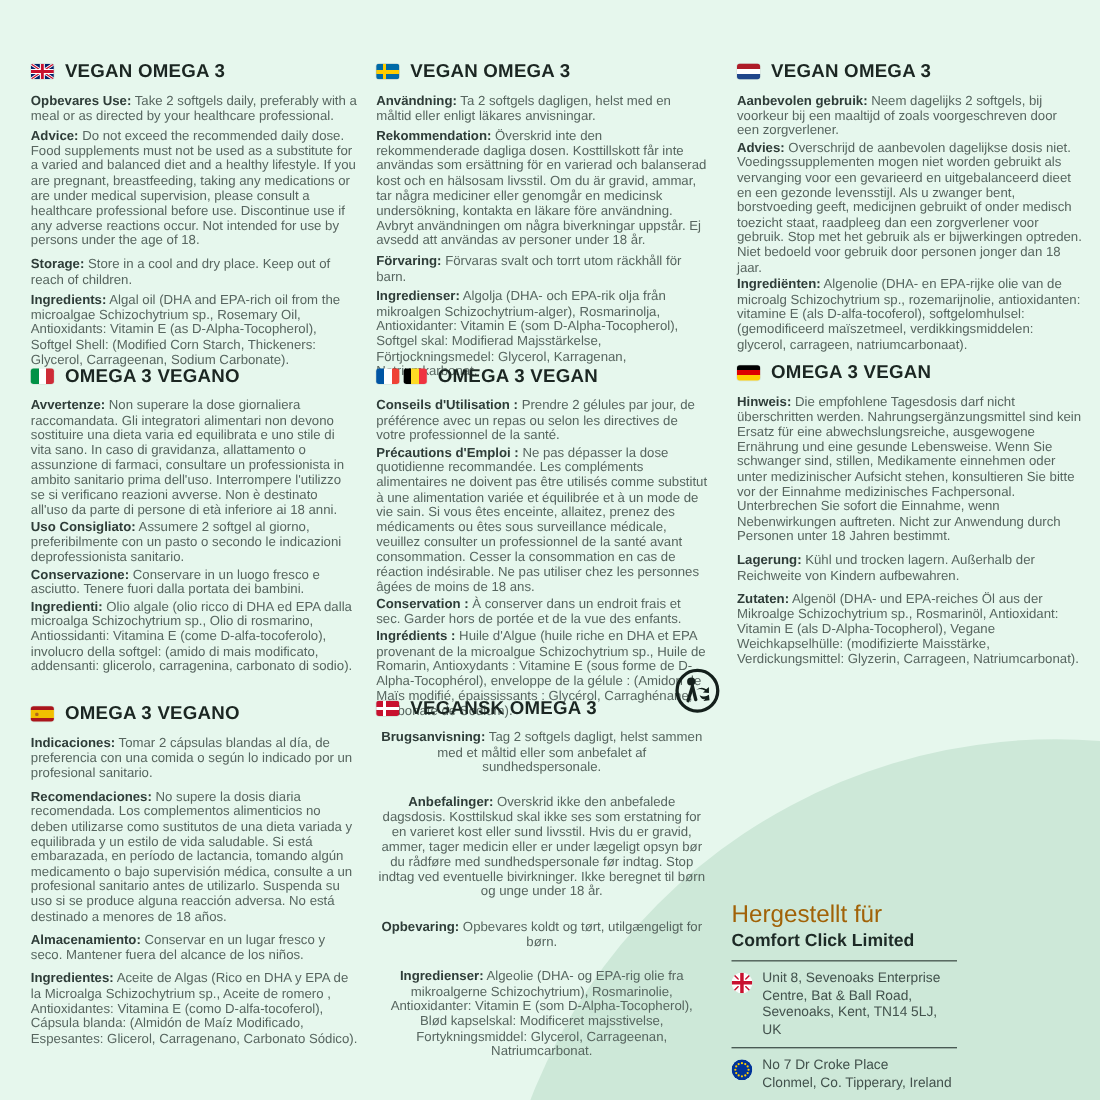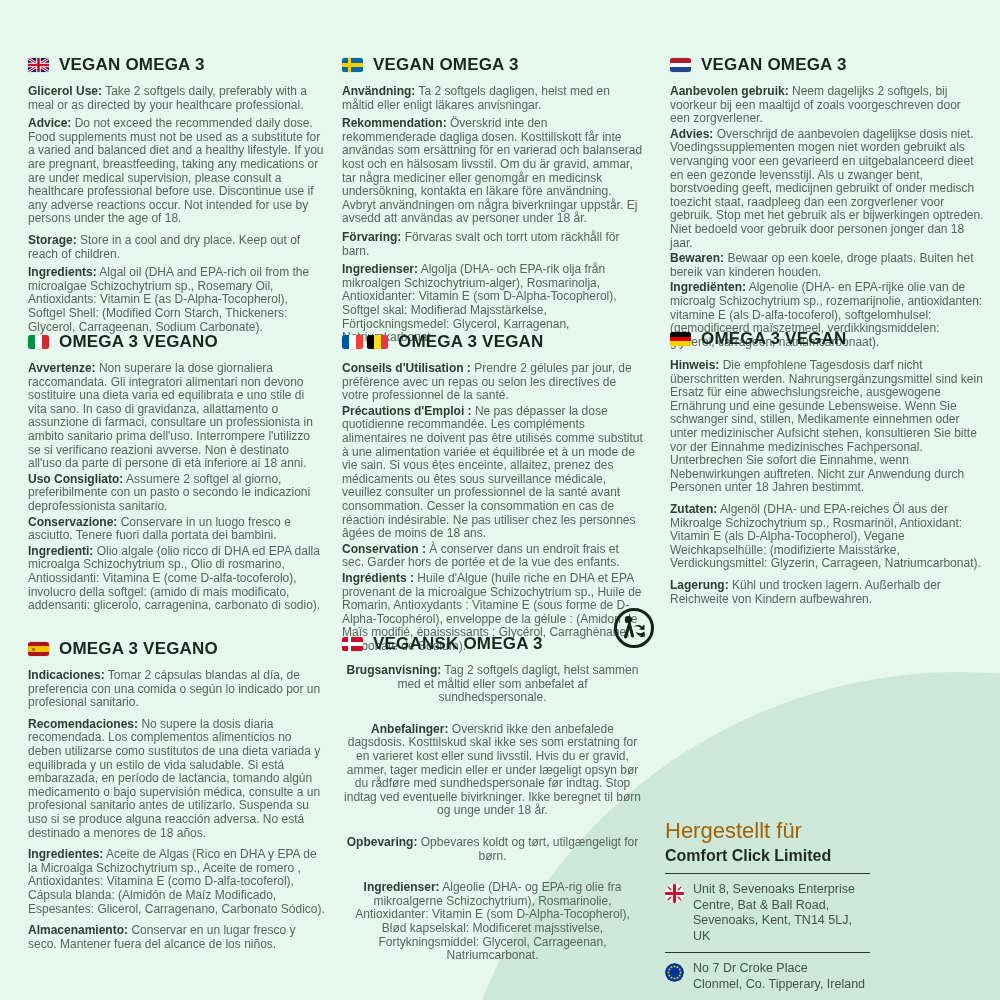--- a/index.html
+++ b/index.html
@@ -63,21 +63,21 @@
           <svg viewBox="0 0 60 40" preserveAspectRatio="none">
               <rect width="60" height="40" fill="#012169"></rect>
               <path d="M0,0 60,40 M60,0 0,40" stroke="#fff" stroke-width="8"></path>
               <path d="M0,0 60,40 M60,0 0,40" stroke="#C8102E" stroke-width="3.4"></path>
               <path d="M30,0 V40 M0,20 H60" stroke="#fff" stroke-width="13"></path>
               <path d="M30,0 V40 M0,20 H60" stroke="#C8102E" stroke-width="7.5"></path>
             </svg>
         </span>
         <h2 class="sec-title">VEGAN OMEGA 3</h2>
       </div>
-      <p class="para"><span class="lbl">Glicerol Use:</span> <span class="txt">Take 2 softgels daily, preferably with a meal or as directed by your healthcare professional.</span></p>
+      <p class="para"><span class="lbl">Opbevares Use:</span> <span class="txt">Take 2 softgels daily, preferably with a meal or as directed by your healthcare professional.</span></p>
       <p class="para"><span class="lbl">Advice:</span> <span class="txt">Do not exceed the recommended daily dose. Food supplements must not be used as a substitute for a varied and balanced diet and a healthy lifestyle. If you are pregnant, breastfeeding, taking any medications or are under medical supervision, please consult a healthcare professional before use. Discontinue use if any adverse reactions occur. Not intended for use by persons under the age of 18.</span></p>
       <p class="para" style="margin-top:8px"><span class="lbl">Storage:</span> <span class="txt">Store in a cool and dry place. Keep out of reach of children.</span></p>
       <p class="para"><span class="lbl">Ingredients:</span> <span class="txt">Algal oil (DHA and EPA-rich oil from the microalgae Schizochytrium sp., Rosemary Oil, Antioxidants: Vitamin E (as D-Alpha-Tocopherol), Softgel Shell: (Modified Corn Starch, Thickeners: Glycerol, Carrageenan, Sodium Carbonate).</span></p>
     </div>
 
     <div class="sec it" style="top:332px">
       <div class="sec-head">
         <span class="flag it"></span>
         <h2 class="sec-title">OMEGA 3 VEGANO</h2>
       </div>
@@ -87,22 +87,22 @@
       <p class="para"><span class="lbl">Ingredienti:</span> <span class="txt">Olio algale (olio ricco di DHA ed EPA dalla microalga Schizochytrium sp., Olio di rosmarino, Antiossidanti: Vitamina E (come D-alfa-tocoferolo), involucro della softgel: (amido di mais modificato, addensanti: glicerolo, carragenina, carbonato di sodio).</span></p>
     </div>
 
     <div class="sec es" style="top:639px">
       <div class="sec-head">
         <span class="flag es"></span>
         <h2 class="sec-title">OMEGA 3 VEGANO</h2>
       </div>
       <p class="para"><span class="lbl">Indicaciones:</span> <span class="txt">Tomar 2 cápsulas blandas al día, de preferencia con una comida o según lo indicado por un profesional sanitario.</span></p>
       <p class="para"><span class="lbl">Recomendaciones:</span> <span class="txt">No supere la dosis diaria recomendada. Los complementos alimenticios no deben utilizarse como sustitutos de una dieta variada y equilibrada y un estilo de vida saludable. Si está embarazada, en período de lactancia, tomando algún medicamento o bajo supervisión médica, consulte a un profesional sanitario antes de utilizarlo. Suspenda su uso si se produce alguna reacción adversa. No está destinado a menores de 18 años.</span></p>
+      <p class="para"><span class="lbl">Almacenamiento:</span> <span class="txt">Conservar en un lugar fresco y seco. Mantener fuera del alcance de los niños.</span></p>
       <p class="para"><span class="lbl">Ingredientes:</span> <span class="txt">Aceite de Algas (Rico en DHA y EPA de la Microalga Schizochytrium sp., Aceite de romero , Antioxidantes: Vitamina E (como D-alfa-tocoferol), Cápsula blanda: (Almidón de Maíz Modificado, Espesantes: Glicerol, Carragenano, Carbonato Sódico).</span></p>
-      <p class="para"><span class="lbl">Almacenamiento:</span> <span class="txt">Conservar en un lugar fresco y seco. Mantener fuera del alcance de los niños.</span></p>
     </div>
   </div>
 
   <div class="col" id="col2">
 
     <div class="sec se" style="top:55px">
       <div class="sec-head">
         <span class="flag se"></span>
         <h2 class="sec-title">VEGAN OMEGA 3</h2>
       </div>
@@ -140,32 +140,31 @@
 
   <div class="col" id="col3">
 
     <div class="sec nl" style="top:55px">
       <div class="sec-head">
         <span class="flag nl"></span>
         <h2 class="sec-title">VEGAN OMEGA 3</h2>
       </div>
       <p class="para"><span class="lbl">Aanbevolen gebruik:</span> <span class="txt">Neem dagelijks 2 softgels, bij voorkeur bij een maaltijd of zoals voorgeschreven door een zorgverlener.</span></p>
       <p class="para"><span class="lbl">Advies:</span> <span class="txt">Overschrijd de aanbevolen dagelijkse dosis niet. Voedingssupplementen mogen niet worden gebruikt als vervanging voor een gevarieerd en uitgebalanceerd dieet en een gezonde levensstijl. Als u zwanger bent, borstvoeding geeft, medicijnen gebruikt of onder medisch toezicht staat, raadpleeg dan een zorgverlener voor gebruik. Stop met het gebruik als er bijwerkingen optreden. Niet bedoeld voor gebruik door personen jonger dan 18 jaar.</span></p>
-      <p class="para"><span class="lbl">Bewaren:</span> <span class="txt">Bewaar op een koele, droge plaats. Buiten het bereik van kinderen houden.</span></p>
       <p class="para"><span class="lbl">Ingrediënten:</span> <span class="txt">Algenolie (DHA- en EPA-rijke olie van de microalg Schizochytrium sp., rozemarijnolie, antioxidanten: vitamine E (als D-alfa-tocoferol), softgelomhulsel: (gemodificeerd maïszetmeel, verdikkingsmiddelen: glycerol, carrageen, natriumcarbonaat).</span></p>
     </div>
 
     <div class="sec de" style="top:329px">
       <div class="sec-head">
         <span class="flag de"></span>
         <h2 class="sec-title">OMEGA 3 VEGAN</h2>
       </div>
       <p class="para"><span class="lbl">Hinweis:</span> <span class="txt">Die empfohlene Tagesdosis darf nicht überschritten werden. Nahrungsergänzungsmittel sind kein Ersatz für eine abwechslungsreiche, ausgewogene Ernährung und eine gesunde Lebensweise. Wenn Sie schwanger sind, stillen, Medikamente einnehmen oder unter medizinischer Aufsicht stehen, konsultieren Sie bitte vor der Einnahme medizinisches Fachpersonal. Unterbrechen Sie sofort die Einnahme, wenn Nebenwirkungen auftreten. Nicht zur Anwendung durch Personen unter 18 Jahren bestimmt.</span></p>
+      <p class="para"><span class="lbl">Lagerung:</span> <span class="txt">Kühl und trocken lagern. Außerhalb der Reichweite von Kindern aufbewahren.</span></p>
       <p class="para"><span class="lbl">Zutaten:</span> <span class="txt">Algenöl (DHA- und EPA-reiches Öl aus der Mikroalge Schizochytrium sp., Rosmarinöl, Antioxidant: Vitamin E (als D-Alpha-Tocopherol), Vegane Weichkapselhülle: (modifizierte Maisstärke, Verdickungsmittel: Glyzerin, Carrageen, Natriumcarbonat).</span></p>
-      <p class="para"><span class="lbl">Lagerung:</span> <span class="txt">Kühl und trocken lagern. Außerhalb der Reichweite von Kindern aufbewahren.</span></p>
     </div>
   </div>
 
   <div class="triman">
     <svg viewBox="0 0 44 44" width="44" height="44">
       <circle cx="22" cy="22" r="18.5" fill="none" stroke="#14201c" stroke-width="3"></circle>
       <circle cx="16.5" cy="13.5" r="3.6" fill="#14201c"></circle>
       <path d="M17.5,18 L13.5,31" stroke="#14201c" stroke-width="3" stroke-linecap="round" fill="none"></path>
       <path d="M17.5,18 L20.5,30" stroke="#14201c" stroke-width="3" stroke-linecap="round" fill="none"></path>
       <path d="M21,21 q5,-3.5 9,-0.5 l2.5,-2 0,5.5 -5.5,-0.5 2,-1.6 q-3.5,-2.6 -8,-0.9 z" fill="#14201c"></path>

